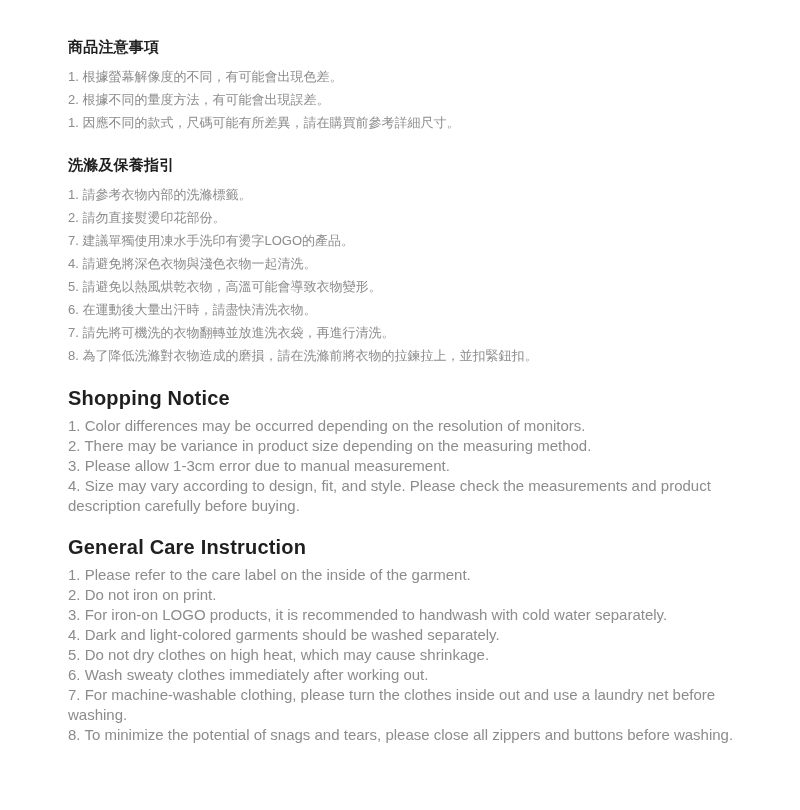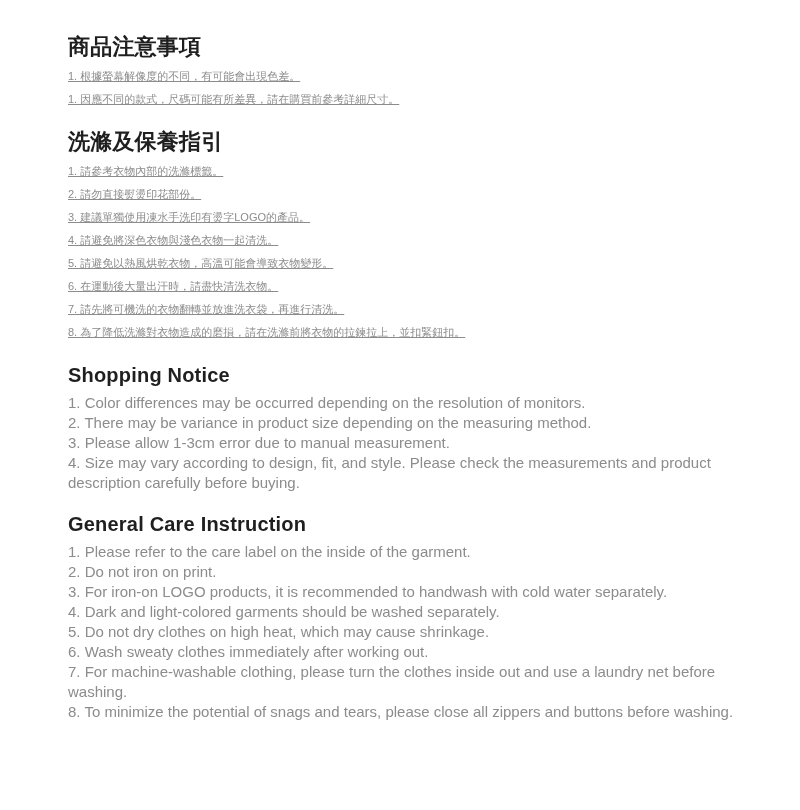--- a/index.html
+++ b/index.html
@@ -20,57 +20,57 @@
   }
   .sec { margin: 0; }
   .sec-title {
     margin: 18px 0 5px 0;
     font-weight: 700;
     color: #1f1f1f;
     line-height: 26px;
     letter-spacing: 0.2px;
   }
   .sec:first-child .sec-title { margin-top: 0; }
-  .sec-title.zh { font-size: 22px; }
+  .sec-title.zh { font-size: 15px; }
   .sec-title.en { font-size: 20px; }
   .sec-body { max-width: 710px; }
   .line {
     margin: 0;
     color: #8c8c8c;
     font-weight: 400;
   }
   .line.zh {
-    font-size: 11px;
+    font-size: 13px;
     line-height: 23px;
-    text-decoration: underline;
   }
   .line.en {
     font-size: 15px;
     line-height: 20px;
   }
 </style>
 </head>
 <body>
 
 <div class="page">
 
   <section class="sec">
     <h2 class="sec-title zh">商品注意事項</h2>
     <div class="sec-body">
       <p class="line zh">1. 根據螢幕解像度的不同，有可能會出現色差。</p>
+      <p class="line zh">2. 根據不同的量度方法，有可能會出現誤差。</p>
       <p class="line zh">1. 因應不同的款式，尺碼可能有所差異，請在購買前參考詳細尺寸。</p>
     </div>
   </section>
 
   <section class="sec">
     <h2 class="sec-title zh">洗滌及保養指引</h2>
     <div class="sec-body">
       <p class="line zh">1. 請參考衣物內部的洗滌標籤。</p>
       <p class="line zh">2. 請勿直接熨燙印花部份。</p>
-      <p class="line zh">3. 建議單獨使用凍水手洗印有燙字LOGO的產品。</p>
+      <p class="line zh">7. 建議單獨使用凍水手洗印有燙字LOGO的產品。</p>
       <p class="line zh">4. 請避免將深色衣物與淺色衣物一起清洗。</p>
       <p class="line zh">5. 請避免以熱風烘乾衣物，高溫可能會導致衣物變形。</p>
       <p class="line zh">6. 在運動後大量出汗時，請盡快清洗衣物。</p>
       <p class="line zh">7. 請先將可機洗的衣物翻轉並放進洗衣袋，再進行清洗。</p>
       <p class="line zh">8. 為了降低洗滌對衣物造成的磨損，請在洗滌前將衣物的拉鍊拉上，並扣緊鈕扣。</p>
     </div>
   </section>
 
   <section class="sec">
     <h2 class="sec-title en">Shopping Notice</h2>

